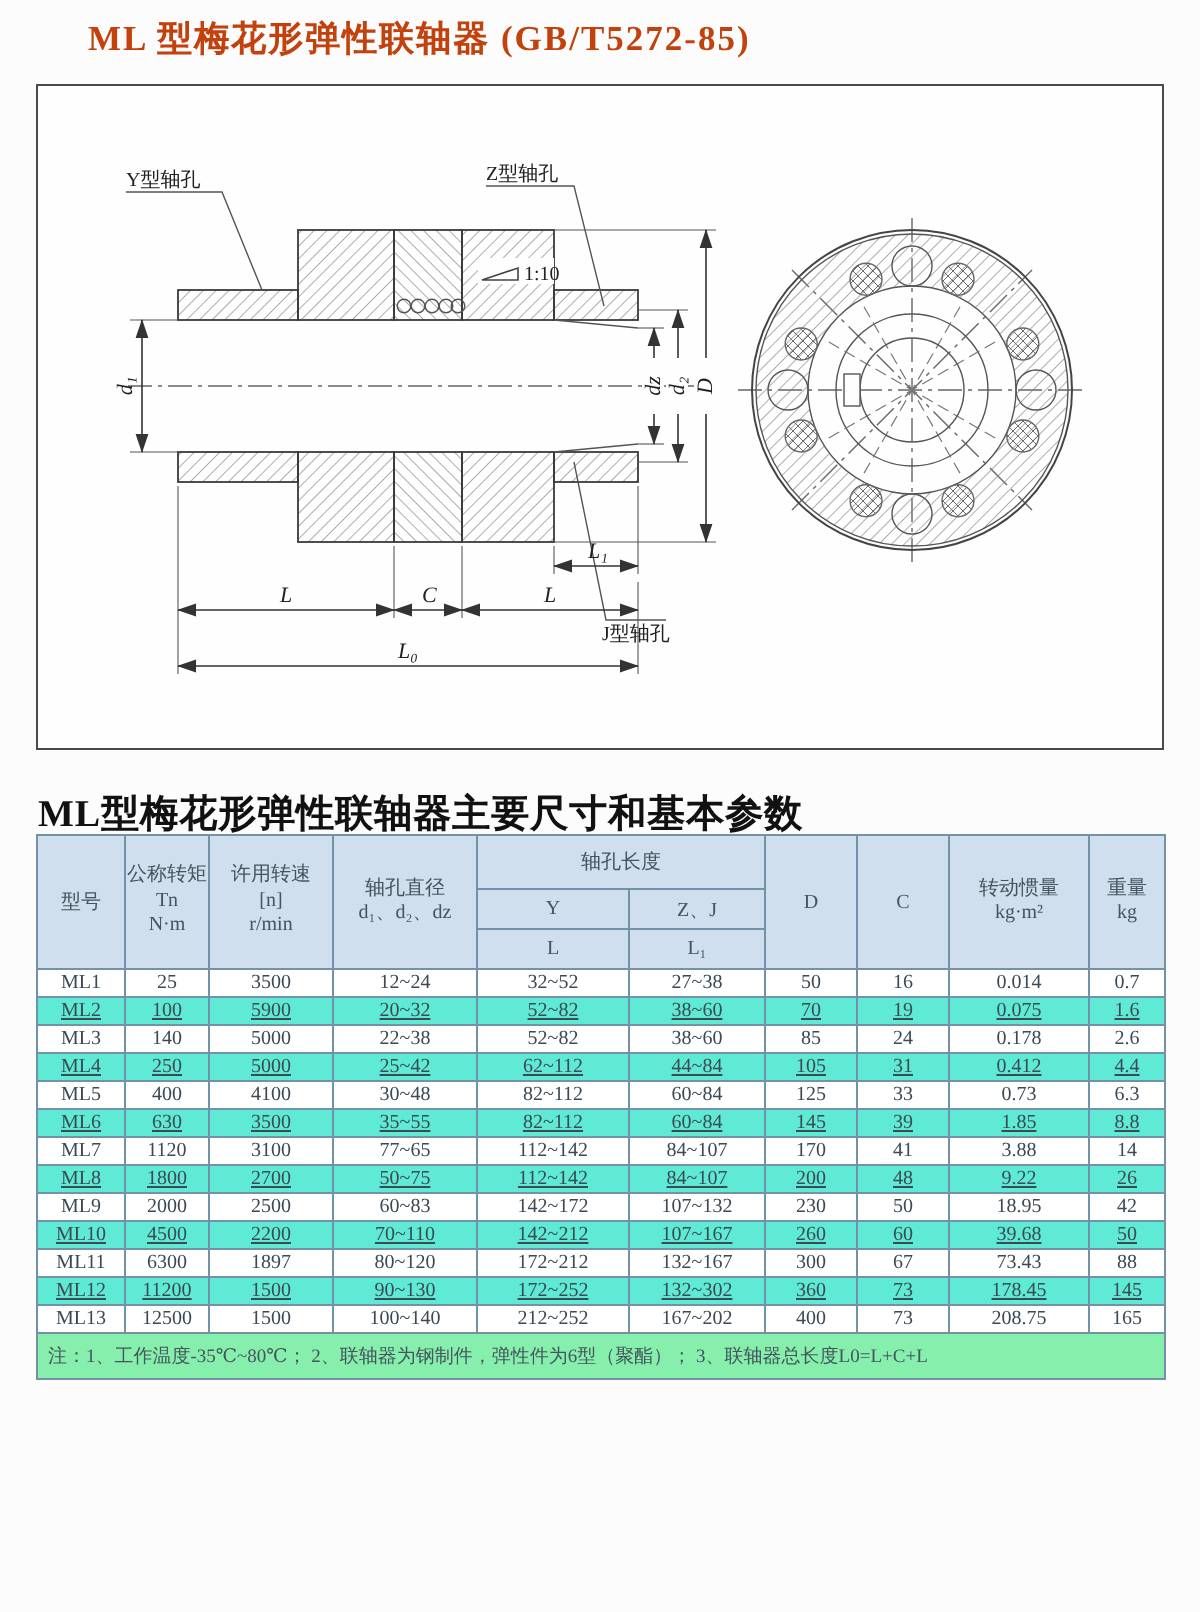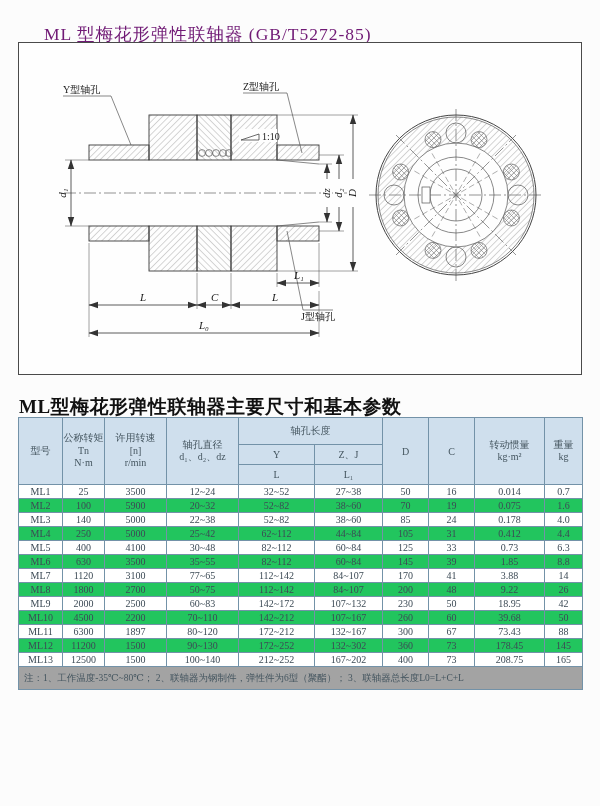--- a/index.html
+++ b/index.html
@@ -1,22 +1,22 @@
 <!DOCTYPE html>
 <html><head>
 <meta charset="utf-8">
 <style>
   html,body{margin:0;padding:0;}
   body{
     width:600px;height:806px;background:#fcfcfc;position:relative;overflow:hidden;
     font-family:"Liberation Serif","DejaVu Serif",serif;color:#222;
   }
   .page-title{
-    position:absolute;top:22px;left:44px;font-size:17.5px;font-weight:normal;
-    letter-spacing:1px;color:#701a75;white-space:nowrap;
+    position:absolute;top:7px;left:44px;font-size:17.5px;font-weight:bold;
+    letter-spacing:1px;color:#c2410c;white-space:nowrap;
   }
   .drawing-box{
     position:absolute;top:42px;left:18px;width:562px;height:331px;
     border:1px solid #4a4a4a;background:#fefefe;
   }
   .table-caption{
     position:absolute;top:394px;left:19px;font-size:19px;font-weight:bold;color:#111;
     letter-spacing:0.5px;
   }
   table.spec{
@@ -26,24 +26,24 @@
   }
   table.spec th, table.spec td{
     border:1px solid #7392a8;text-align:center;vertical-align:middle;
     padding:0;font-weight:normal;overflow:hidden;
   }
   table.spec thead th{background:#cfdfed;color:#44555f;}
   table.spec thead tr:first-child th{height:26px;}
   table.spec thead tr:nth-child(2) th,
   table.spec thead tr:nth-child(3) th{height:19px;}
   table.spec tbody tr{height:14px;background:#ffffff;}
-  table.spec tbody tr.stripe{background:#22c55e;}
+  table.spec tbody tr.stripe{background:#5eead4;text-decoration:underline;}
   table.spec .hline{line-height:12.5px;}
   table.spec tfoot td{
-    height:22px;text-align:left;font-size:9.5px;background:#a3a3a3;
+    height:22px;text-align:left;font-size:9.5px;background:#86efac;
     padding-left:5px;color:#44555f;white-space:nowrap;margin-top:40px;
   }
   
   .ol{stroke:#3a3a3a;stroke-width:0.9;}
   .thin{stroke:#555;stroke-width:0.7;fill:none;}
   .cl{stroke:#666;stroke-width:0.7;fill:none;stroke-dasharray:12 3 2 3;}
   .dim{stroke:#333;stroke-width:0.8;fill:none;}
   .ext{stroke:#555;stroke-width:0.55;fill:none;}
   .dash{stroke:#777;stroke-width:0.6;fill:none;stroke-dasharray:6 3;}
   text.lbl{font-size:10px;fill:#222;font-family:"Liberation Serif",serif;}
@@ -276,21 +276,21 @@
       <tr>
         <td>ML3</td>
         <td>140</td>
         <td>5000</td>
         <td>22~38</td>
         <td>52~82</td>
         <td>38~60</td>
         <td>85</td>
         <td>24</td>
         <td>0.178</td>
-        <td>4.0</td>
+        <td>2.6</td>
       </tr>
       <tr class="stripe">
         <td>ML4</td>
         <td>250</td>
         <td>5000</td>
         <td>25~42</td>
         <td>62~112</td>
         <td>44~84</td>
         <td>105</td>
         <td>31</td>

